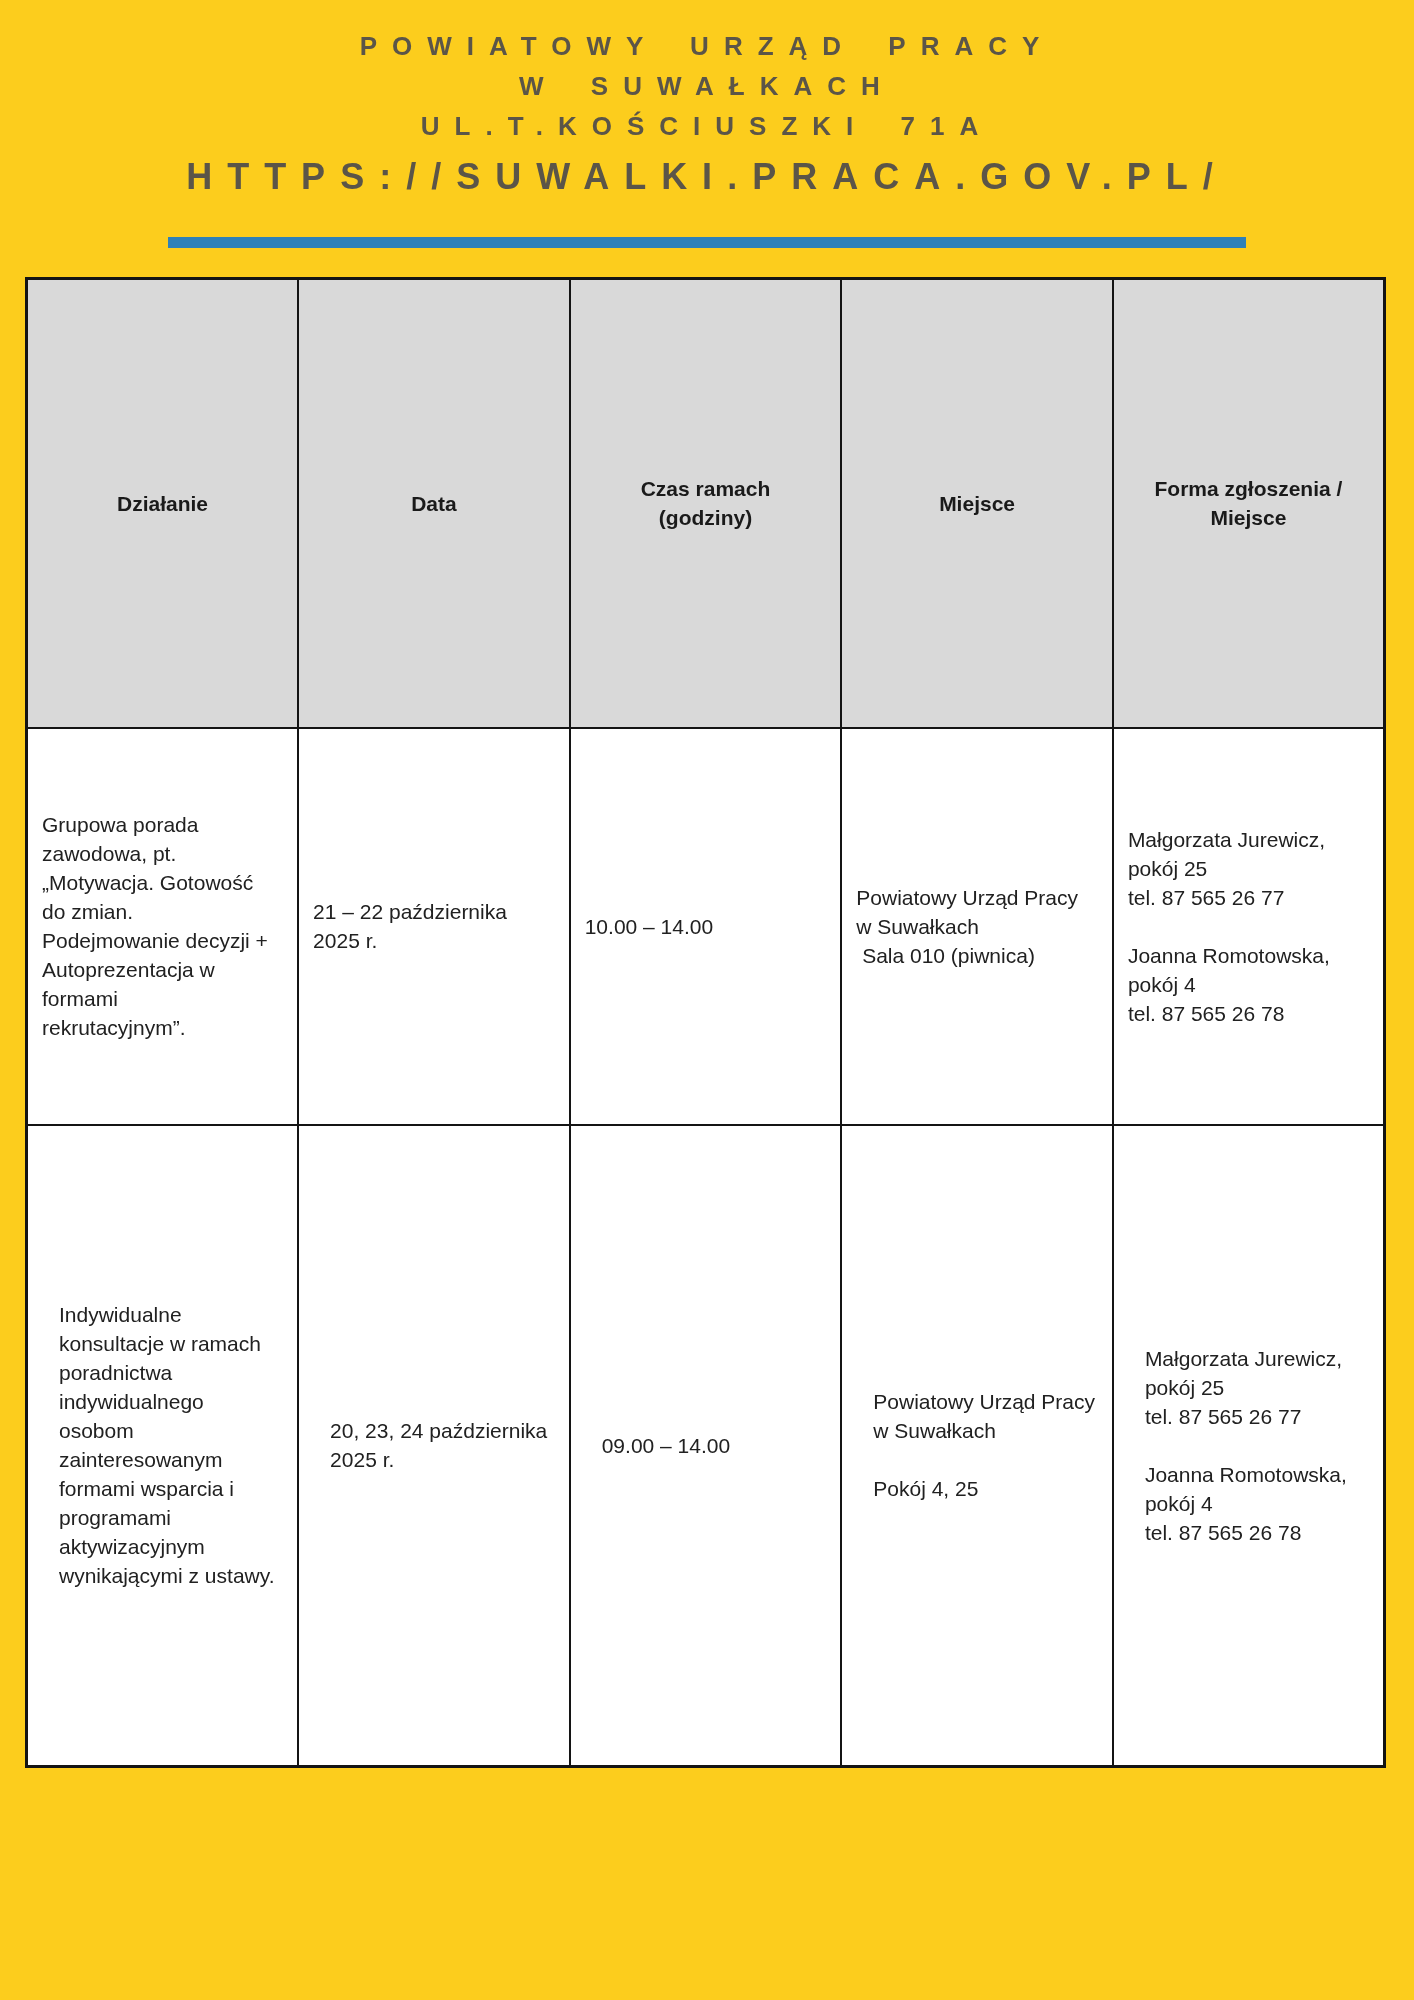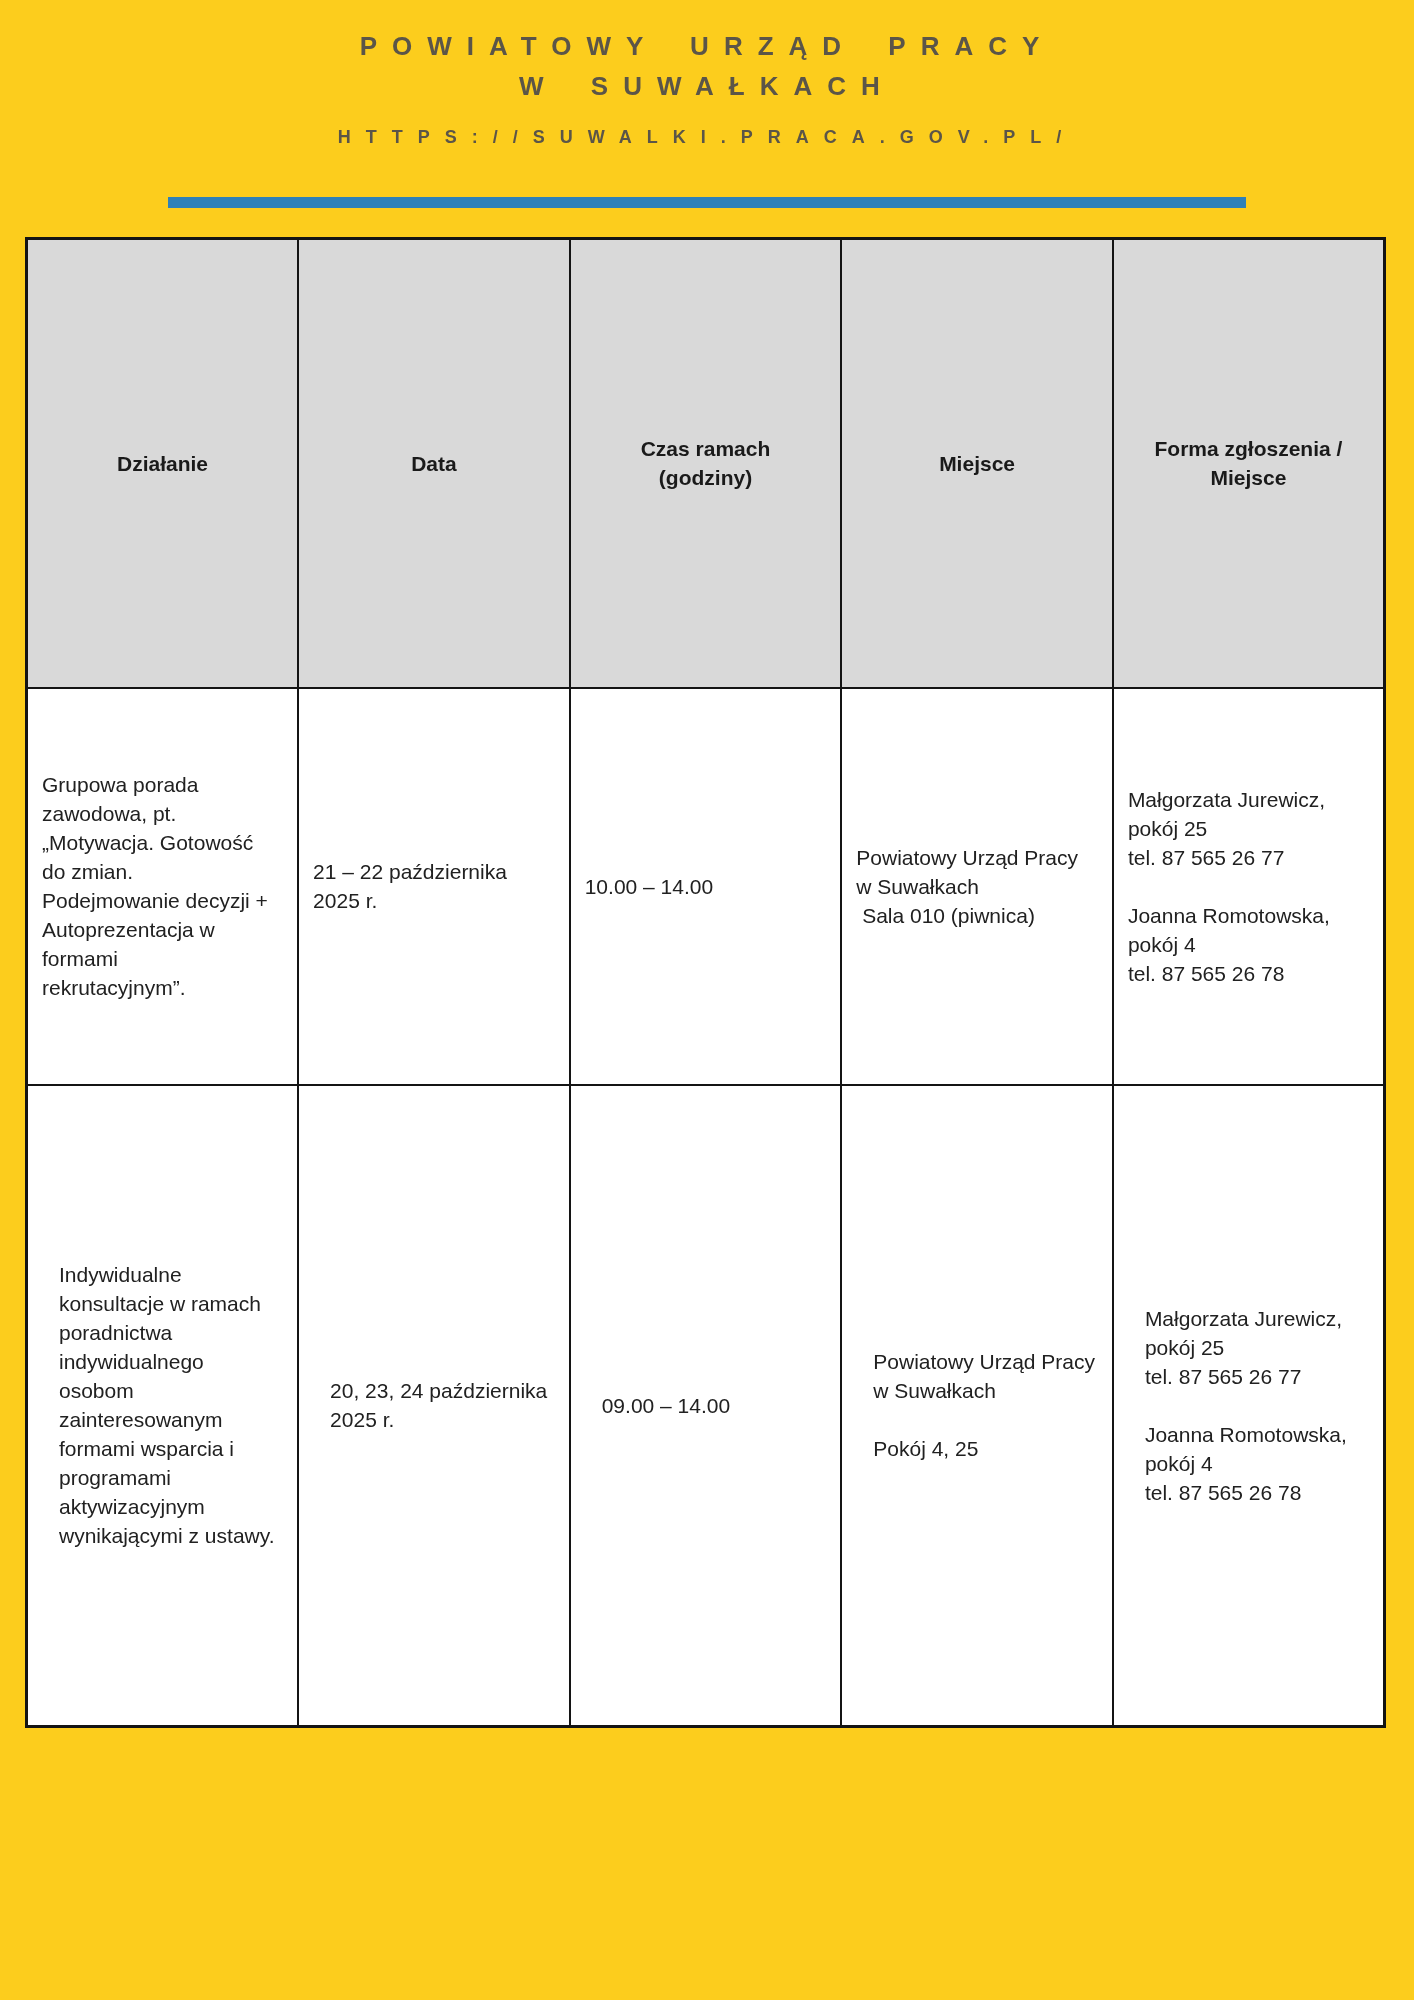--- a/index.html
+++ b/index.html
@@ -27,21 +27,21 @@
   }
   .title-line{
     font-size:26px;
     line-height:40px;
     letter-spacing:15px;
     word-spacing:10px;
     white-space:nowrap;
   }
   .url-line{
     margin-top:11px;
-    font-size:18px;
+    font-size:36px;
     line-height:40px;
     letter-spacing:15px;
     white-space:nowrap;
   }
   .divider{
     width:1078px;
     height:11px;
     margin:40px auto 0 auto;
     background:var(--divider-color);
   }
@@ -80,20 +80,21 @@
   }
   .schedule tr.row-1 td{height:397px;}
   .schedule tr.row-2 td{height:642px;padding-left:31px;}
 </style>
 </head>
 <body>
 
 <div class="header">
   <div class="title-line">POWIATOWY URZĄD PRACY</div>
   <div class="title-line">W SUWAŁKACH</div>
+  <div class="title-line">UL.T.KOŚCIUSZKI 71A</div>
   <div class="url-line">HTTPS://SUWALKI.PRACA.GOV.PL/</div>
 </div>
 
 <div class="divider"></div>
 
 <table class="schedule">
   <thead>
     <tr>
       <th>Działanie</th>
       <th>Data</th>

